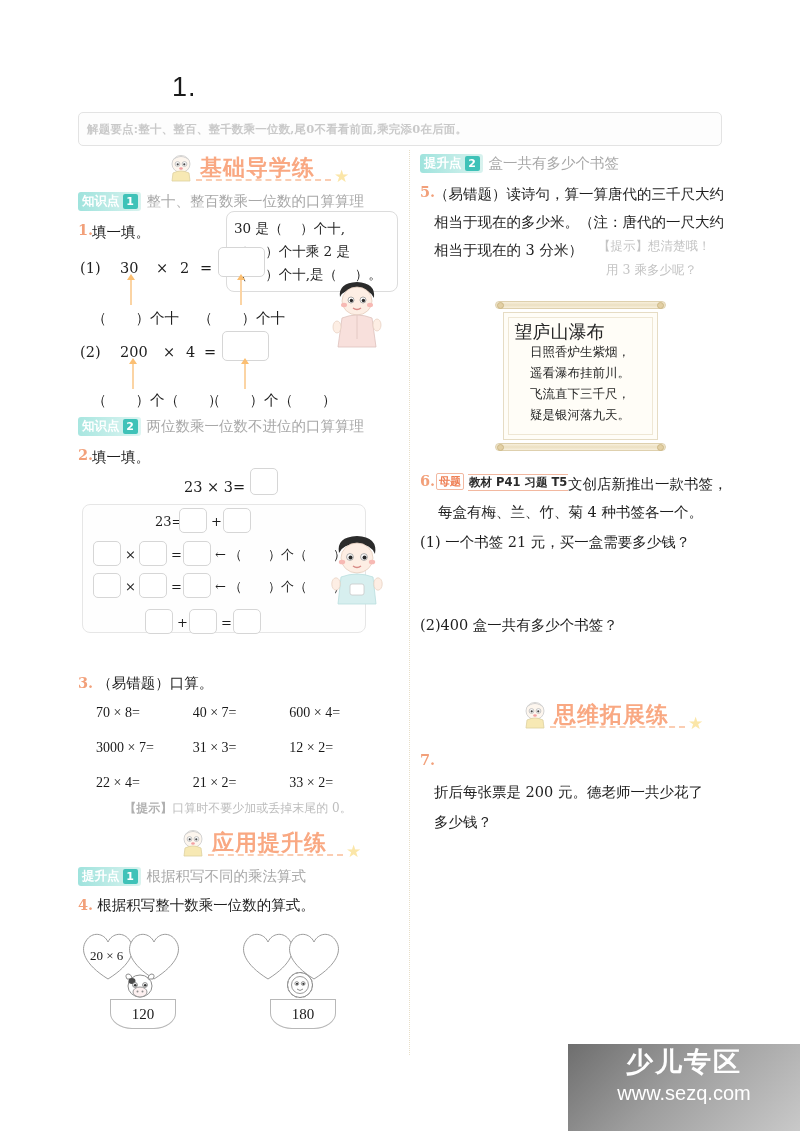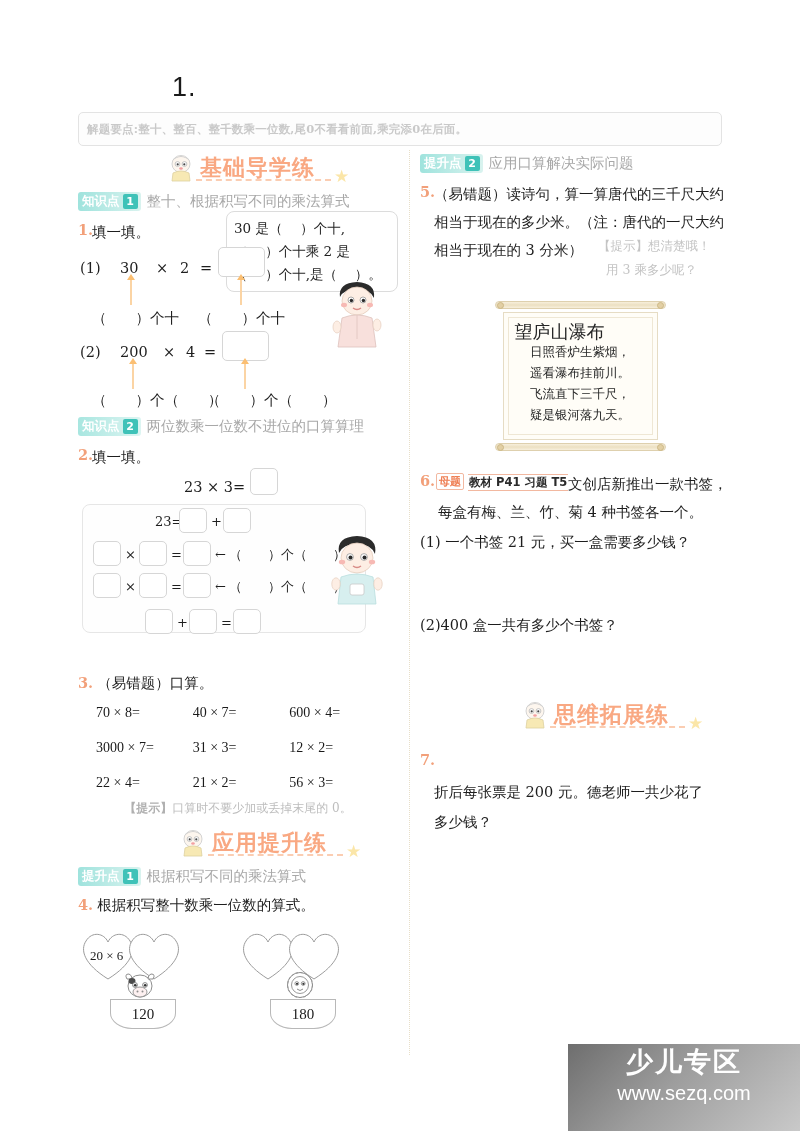--- a/index.html
+++ b/index.html
@@ -283,21 +283,21 @@
       <span class="btitle">基础导学练</span>
       <span class="dashline"></span>
       <span class="star">★</span>
     </div>
 
     <div class="kp-row">
       <span class="kp-badge">
         <span class="kp-label">知识点</span>
         <span class="kp-num">1</span>
       </span>
-      <span class="kp-text">整十、根据积写不同的乘法算式</span>
+      <span class="kp-text">整十、整百数乘一位数的口算算理</span>
     </div>
 
     <div class="q" style="height:176px;">
       <span class="qnum" style="position:absolute;left:0;top:4px;">1.</span>
       <span class="qtext" style="position:absolute;left:14px;top:2px;">填一填。</span>
 
       <div class="bubble" style="left:148px;top:-6px;width:172px;">
         <div>30 是（　 ）个十,</div>
         <div>（　 ）个十乘 2 是</div>
         <div>（　 ）个十,是（　 ）。</div>
@@ -416,21 +416,21 @@
       <span class="qtext">（易错题）口算。</span>
       <div class="calcgrid">
         <div>70 × 8=</div>
         <div>40 × 7=</div>
         <div>600 × 4=</div>
         <div>3000 × 7=</div>
         <div>31 × 3=</div>
         <div>12 × 2=</div>
         <div>22 × 4=</div>
         <div>21 × 2=</div>
-        <div>56 × 3=</div>
+        <div>33 × 2=</div>
       </div>
       <div class="hint">
         <b>【提示】</b><span>口算时不要少加或丢掉末尾的 0。</span>
       </div>
     </div>
 
     <div class="banner banner2" style="margin-top:8px;">
       <span class="mascot">
         <svg viewBox="0 0 30 30" width="30" height="30">
           <ellipse cx="15" cy="12" rx="9" ry="8.5" fill="#fdf6ee" stroke="#cfcfcf" stroke-width="0.9"></ellipse>
@@ -524,21 +524,21 @@
     </div>
   </div>
 
   <div class="col-right">
 
     <div class="kp-row" style="margin-top:4px;">
       <span class="kp-badge">
         <span class="kp-label">提升点</span>
         <span class="kp-num">2</span>
       </span>
-      <span class="kp-text">应用口算解决实际问题</span>
+      <span class="kp-text">盒一共有多少个书签</span>
     </div>
 
     <div class="q" style="height:112px;">
       <span class="qnum" style="position:absolute;left:0;top:4px;">5.</span>
       <span class="qline" style="position:absolute;left:14px;top:30px;">相当于现在的多少米。（注：唐代的一尺大约</span>
       <span class="qline" style="position:absolute;left:14px;top:2px;">（易错题）读诗句，算一算唐代的三千尺大约</span>
       <span class="qline" style="position:absolute;left:14px;top:58px;">相当于现在的 3 分米）</span>
       <span class="hint-right" style="left:178px;top:56px;">【提示】想清楚哦！</span>
       <span class="hint-right" style="left:186px;top:80px;">用 3 乘多少呢？</span>
     </div>

